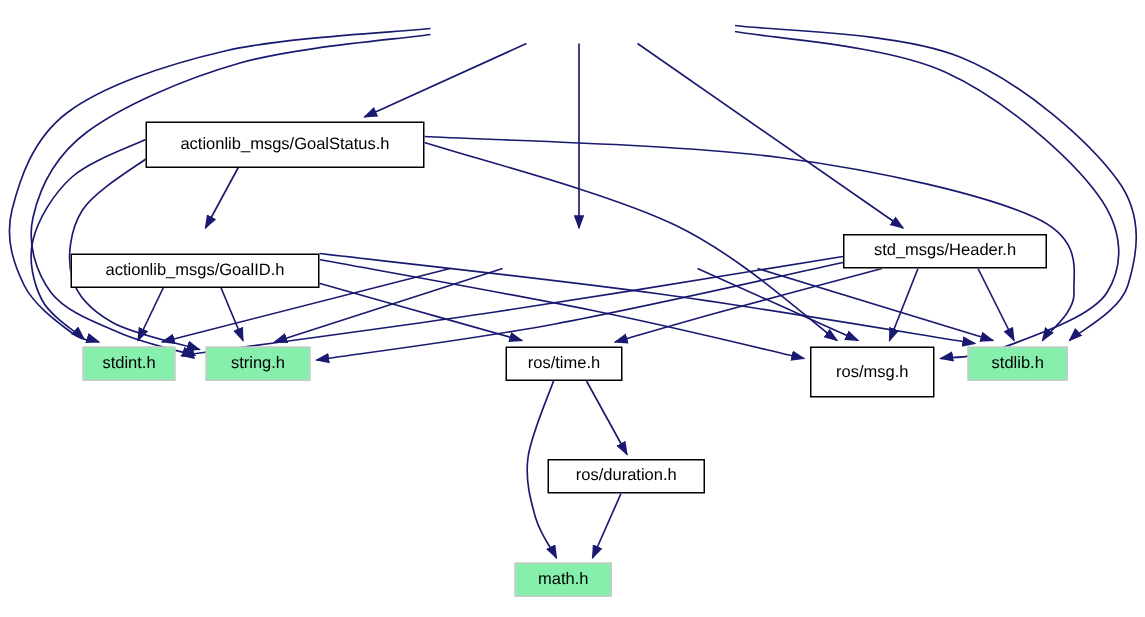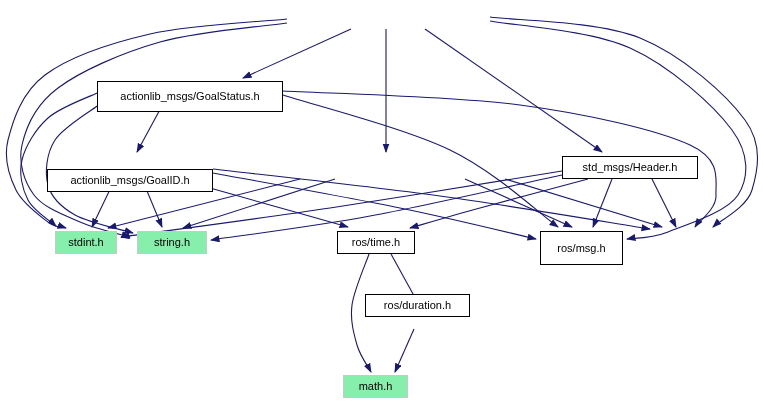--- a/index.html
+++ b/index.html
@@ -85,20 +85,23 @@
     </div>
   <div class="node internal" style="left: 337px; top: 231px; width: 78px; height: 23px;">
       <span>ros/time.h</span>
     </div>
   <div class="node external" style="left: 137px; top: 231px; width: 70px; height: 23px;">
       <span>string.h</span>
     </div>
   <div class="node internal" style="left: 540px; top: 231px; width: 83px; height: 34px;">
       <span>ros/msg.h</span>
     </div>
-  <div class="node internal" style="left: 365px; top: 294px; width: 105px; height: 23px;">
+  <div class="node external" style="left: 645px; top: 231px; width: 67px; height: 23px;">
+      <span>stdlib.h</span>
+    </div>
+  <div class="node internal" style="left: 365px; top: 306px; width: 105px; height: 23px;">
       <span>ros/duration.h</span>
     </div>
   <div class="node external" style="left: 343px; top: 375px; width: 65px; height: 23px;">
       <span>math.h</span>
     </div>
 
 </div>
 
 </body></html>

